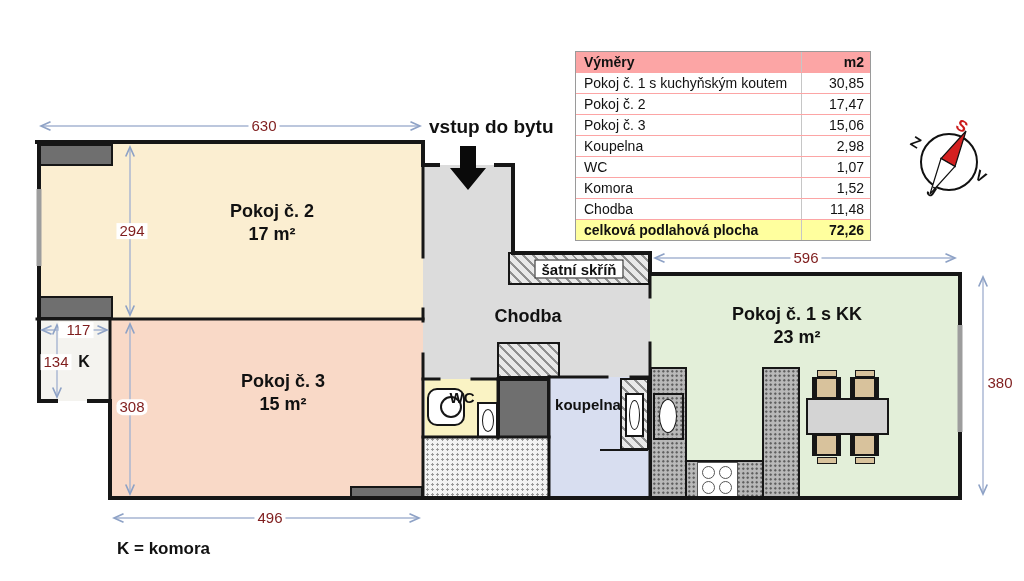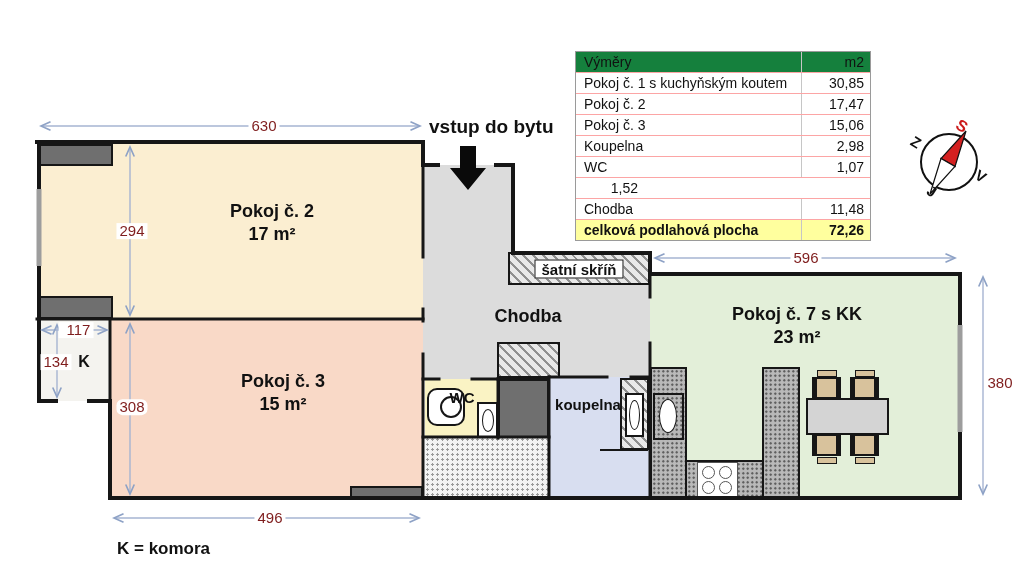--- a/index.html
+++ b/index.html
@@ -27,21 +27,21 @@
              border:1.5px solid #161616;font-weight:bold;font-size:15px;padding:0 6px;white-space:nowrap;}
   #vstup{position:absolute;left:429px;top:116px;font-weight:bold;font-size:19px;white-space:nowrap;}
   #legend{position:absolute;left:117px;top:539px;font-weight:bold;font-size:17px;white-space:nowrap;}
   
   .area-table{position:absolute;left:575px;top:51px;width:294px;border:1px solid #9a9a9a;
               font-size:14px;background:#fff;}
   .t-row{display:flex;height:20px;line-height:20px;border-top:1px solid #fca5a5;}
   .t-row:first-child{border-top:none;}
   .t-name{flex:1;padding-left:8px;border-right:1px solid #c6c6c6;overflow:hidden;white-space:nowrap;}
   .t-val{width:62px;text-align:right;padding-right:6px;}
-  .t-head{background:#15803d;font-weight:normal;}
+  .t-head{background:#fca5a5;font-weight:bold;}
   .t-total{background:#FFFF9E;font-weight:bold;}
   
   .whitebox{background:#fff;border:2px solid #161616;position:absolute;box-sizing:border-box;}
   .oval{position:absolute;box-sizing:border-box;border:1.5px solid #161616;border-radius:50%;background:#fff;}
   .chair{position:absolute;box-sizing:border-box;background:#D8C29C;border:2px solid #161616;
          border-left-width:5px;border-right-width:5px;}
   .chairback{position:absolute;box-sizing:border-box;background:#D8C29C;border:1.5px solid #161616;}
   svg.overlay{position:absolute;left:0;top:0;pointer-events:none;}
 </style>
 </head>
@@ -185,21 +185,21 @@
 
   <div class="roomlabel" style="left:272px;top:222px;">
     <div>Pokoj č. 2</div>
     <div>17 m²</div>
   </div>
   <div class="roomlabel" style="left:283px;top:392px;">
     <div>Pokoj č. 3</div>
     <div>15 m²</div>
   </div>
   <div class="roomlabel" style="left:797px;top:325px;">
-    <div>Pokoj č. 7 s KK</div>
+    <div>Pokoj č. 1 s KK</div>
     <div>23 m²</div>
   </div>
   <div class="roomlabel" style="left:528px;top:316px;">Chodba</div>
   <div class="smalllabel" style="left:462px;top:397px;">WC</div>
   <div class="smalllabel" style="left:588px;top:404px;">koupelna</div>
   <div class="smalllabel" style="left:84px;top:362px;font-size:16px;">K</div>
   <div id="legend">K = komora</div>
 
   <div class="dimlabel" style="left:264px;top:126px;">630</div>
   <div class="dimlabel" style="left:132px;top:231px;">294</div>
@@ -229,20 +229,21 @@
     </div>
     <div class="t-row">
       <div class="t-name">Koupelna</div>
       <div class="t-val">2,98</div>
     </div>
     <div class="t-row">
       <div class="t-name">WC</div>
       <div class="t-val">1,07</div>
     </div>
     <div class="t-row">
+      <div class="t-name">Komora</div>
       <div class="t-val">1,52</div>
     </div>
     <div class="t-row">
       <div class="t-name">Chodba</div>
       <div class="t-val">11,48</div>
     </div>
     <div class="t-row t-total">
       <div class="t-name">celková podlahová plocha</div>
       <div class="t-val">72,26</div>
     </div>

